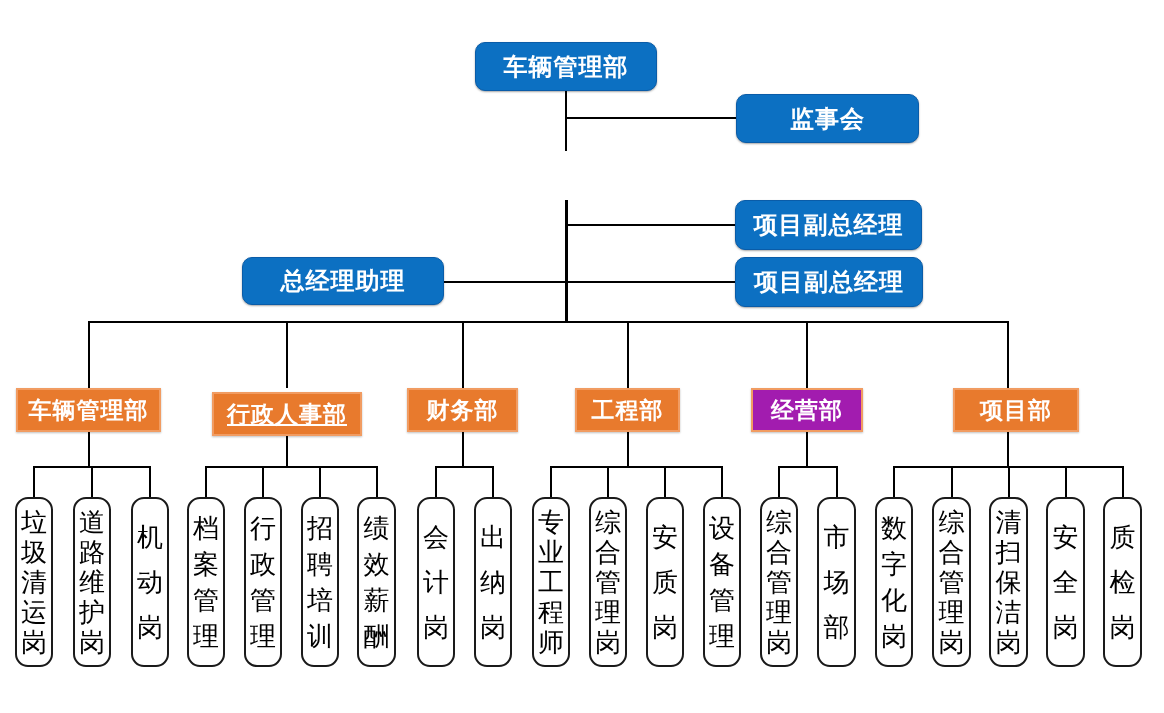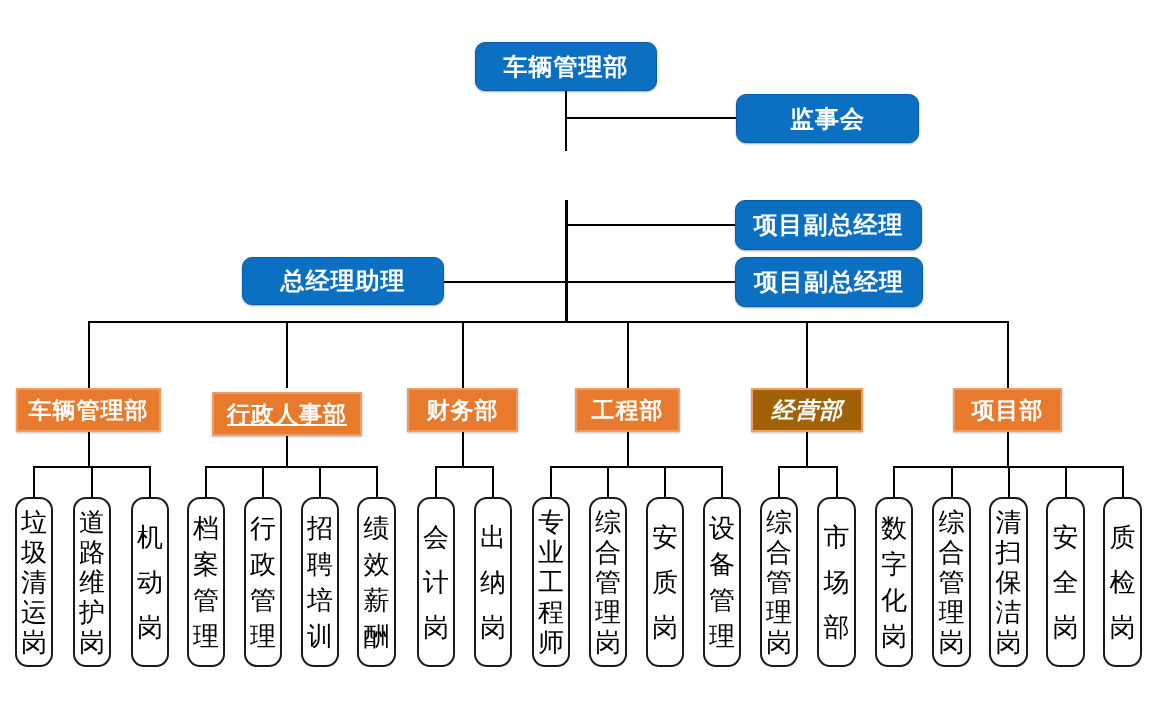--- a/index.html
+++ b/index.html
@@ -132,24 +132,24 @@
     </div>
     <div class="node orange" style="left: 212px; top: 392px; width: 150px; height: 44px; background: rgb(232, 122, 45); border: 2px solid rgb(241, 156, 98); color: rgb(255, 255, 255); text-decoration: underline;">
       <span class="hlabel">行政人事部</span>
     </div>
     <div class="node orange" style="left: 407px; top: 388px; width: 111px; height: 44px; background: rgb(232, 122, 45); border: 2px solid rgb(241, 156, 98); color: rgb(255, 255, 255);">
       <span class="hlabel">财务部</span>
     </div>
     <div class="node orange" style="left: 575px; top: 388px; width: 105px; height: 44px; background: rgb(232, 122, 45); border: 2px solid rgb(241, 156, 98); color: rgb(255, 255, 255);">
       <span class="hlabel">工程部</span>
     </div>
-    <div class="node orange" style="left: 751px; top: 388px; width: 112px; height: 44px; background: #a16207; border: 2px solid rgb(241, 156, 98); color: rgb(255, 255, 255); font-style: italic;">
+    <div class="node orange" style="left: 751px; top: 388px; width: 112px; height: 44px; background: #a21caf; border: 2px solid rgb(241, 156, 98); color: rgb(255, 255, 255);">
       <span class="hlabel">经营部</span>
     </div>
-    <div class="node orange" style="left: 953px; top: 388px; width: 109px; height: 44px; background: rgb(232, 122, 45); border: 2px solid rgb(241, 156, 98); color: rgb(255, 255, 255);">
+    <div class="node orange" style="left: 953px; top: 388px; width: 126px; height: 44px; background: rgb(232, 122, 45); border: 2px solid rgb(241, 156, 98); color: rgb(255, 255, 255);">
       <span class="hlabel">项目部</span>
     </div>
     <div class="node leaf" style="left: 15px; top: 497px; width: 38px; height: 170px; background: rgb(255, 255, 255); border: 2px solid rgb(26, 26, 26);">
       <div class="vbox">
         <span class="vchar">垃</span>
         <span class="vchar">圾</span>
         <span class="vchar">清</span>
         <span class="vchar">运</span>
         <span class="vchar">岗</span>
       </div>

